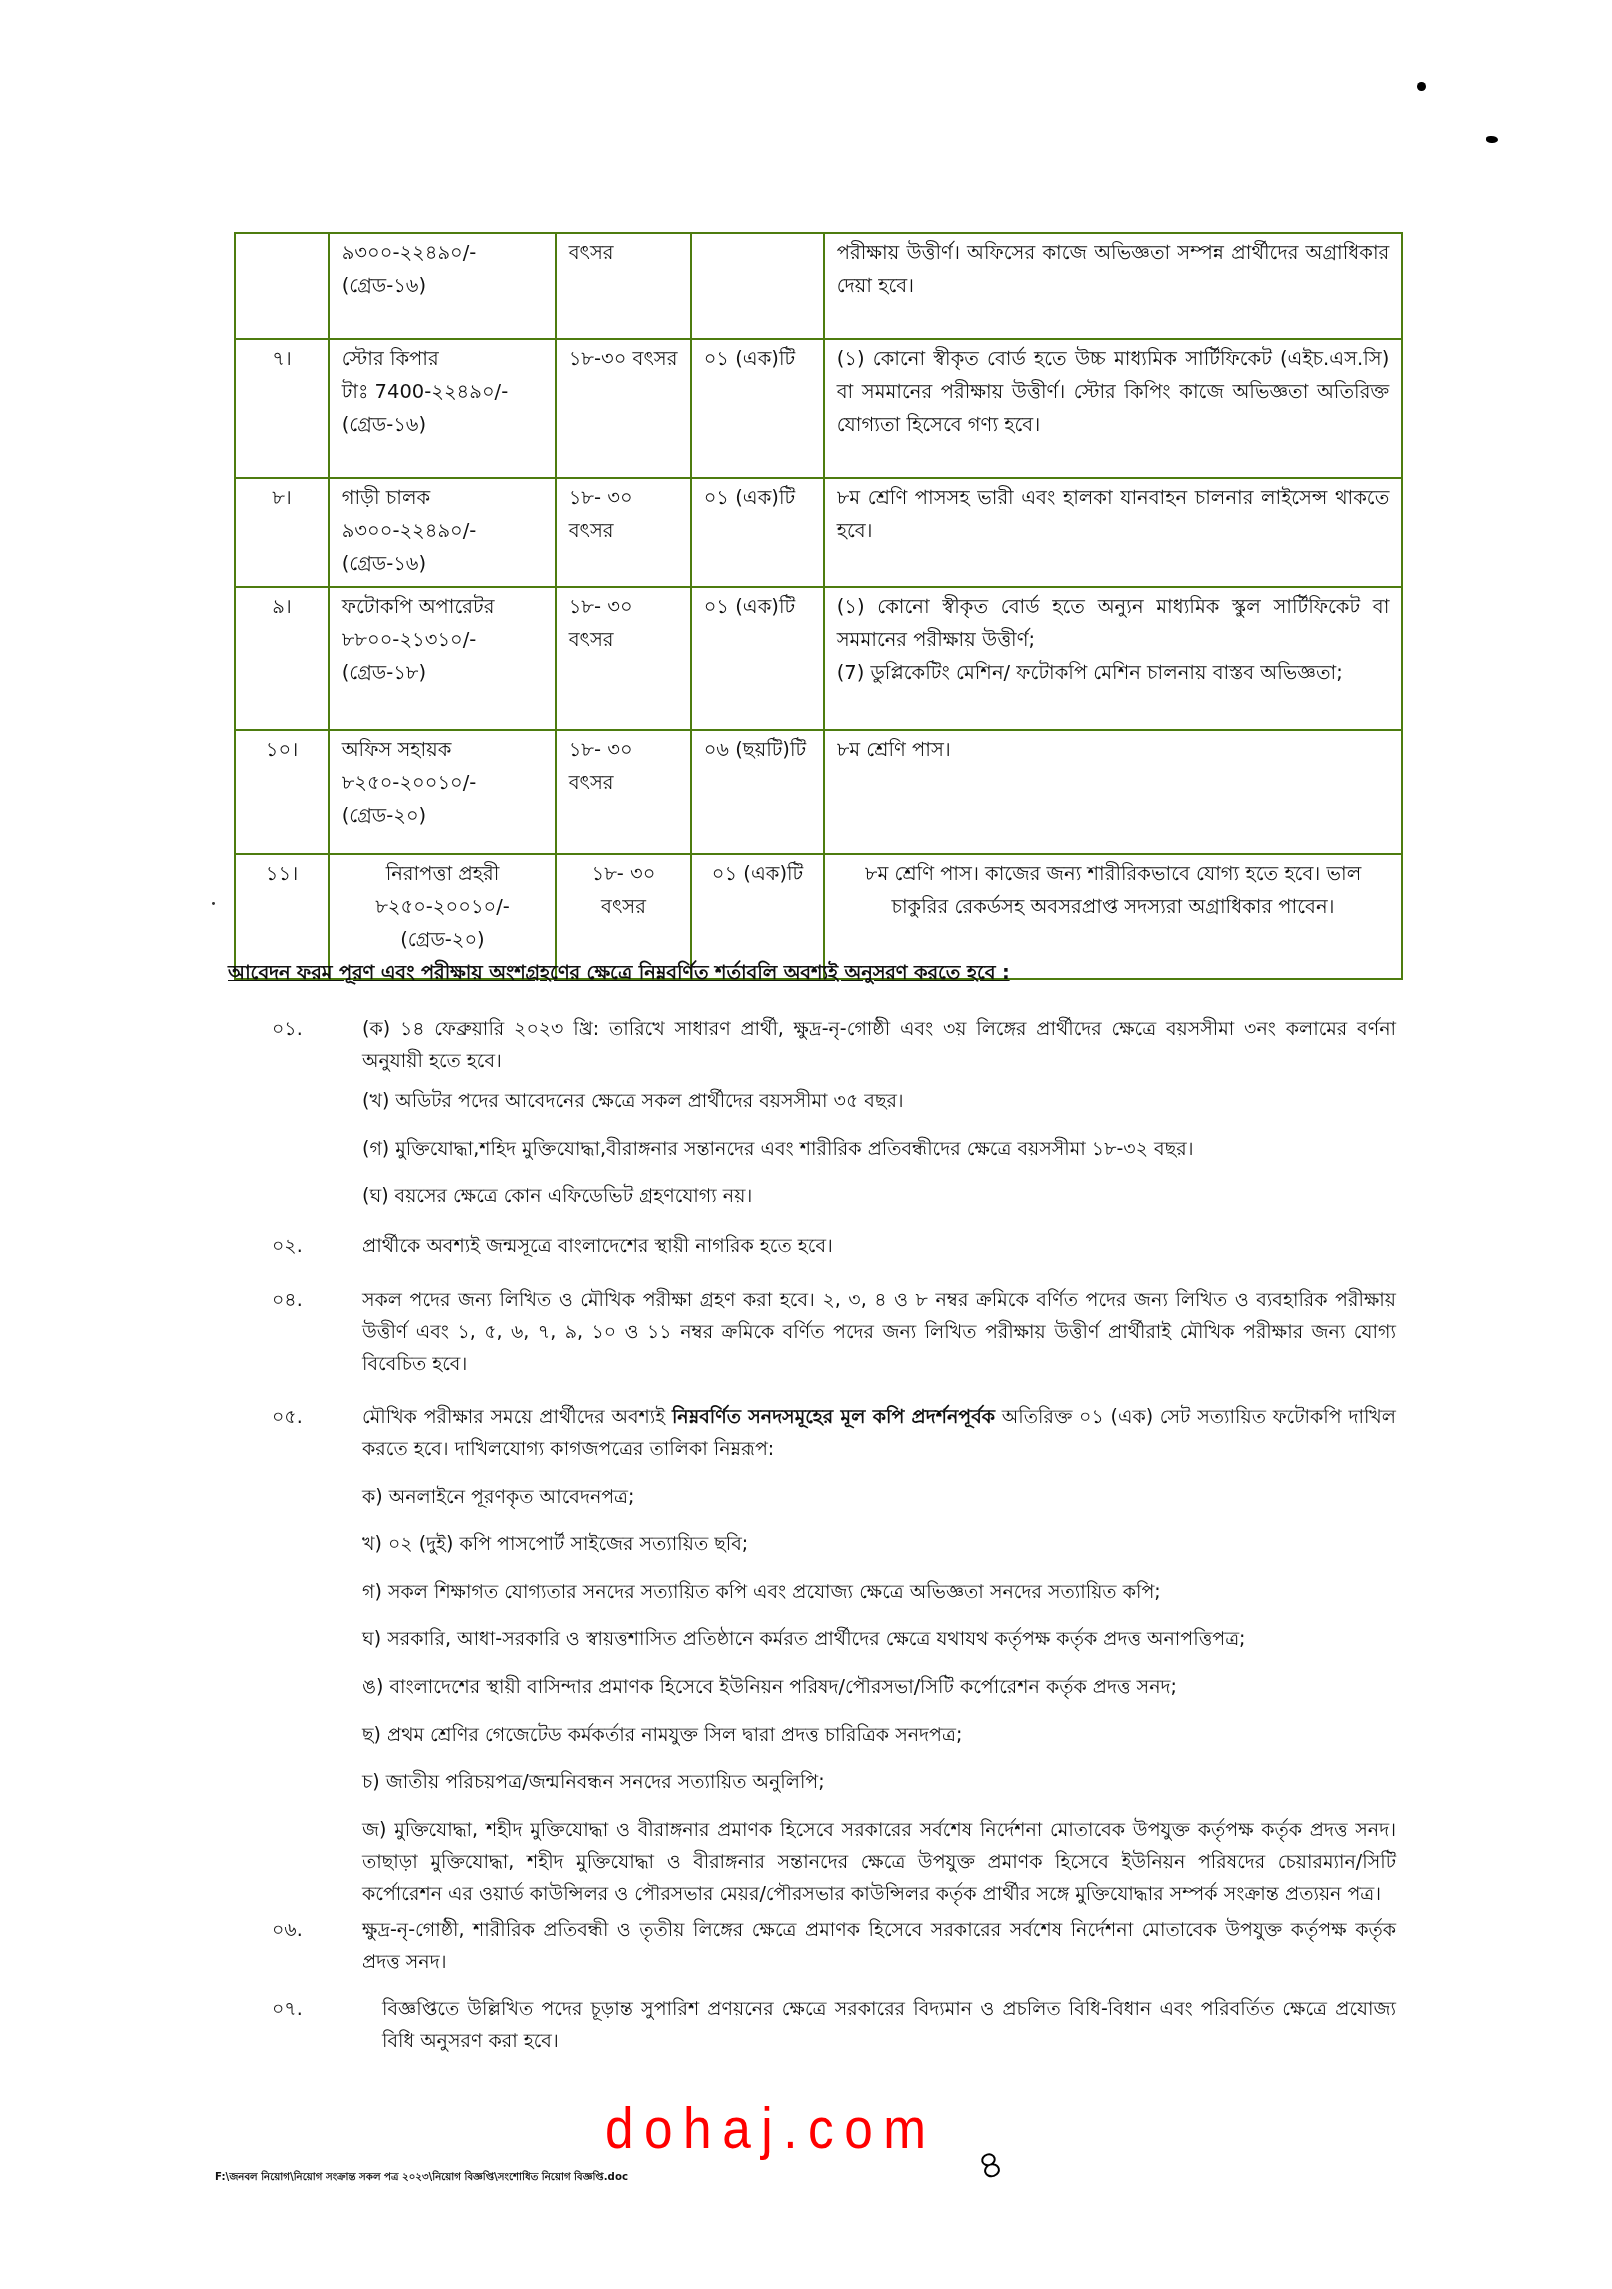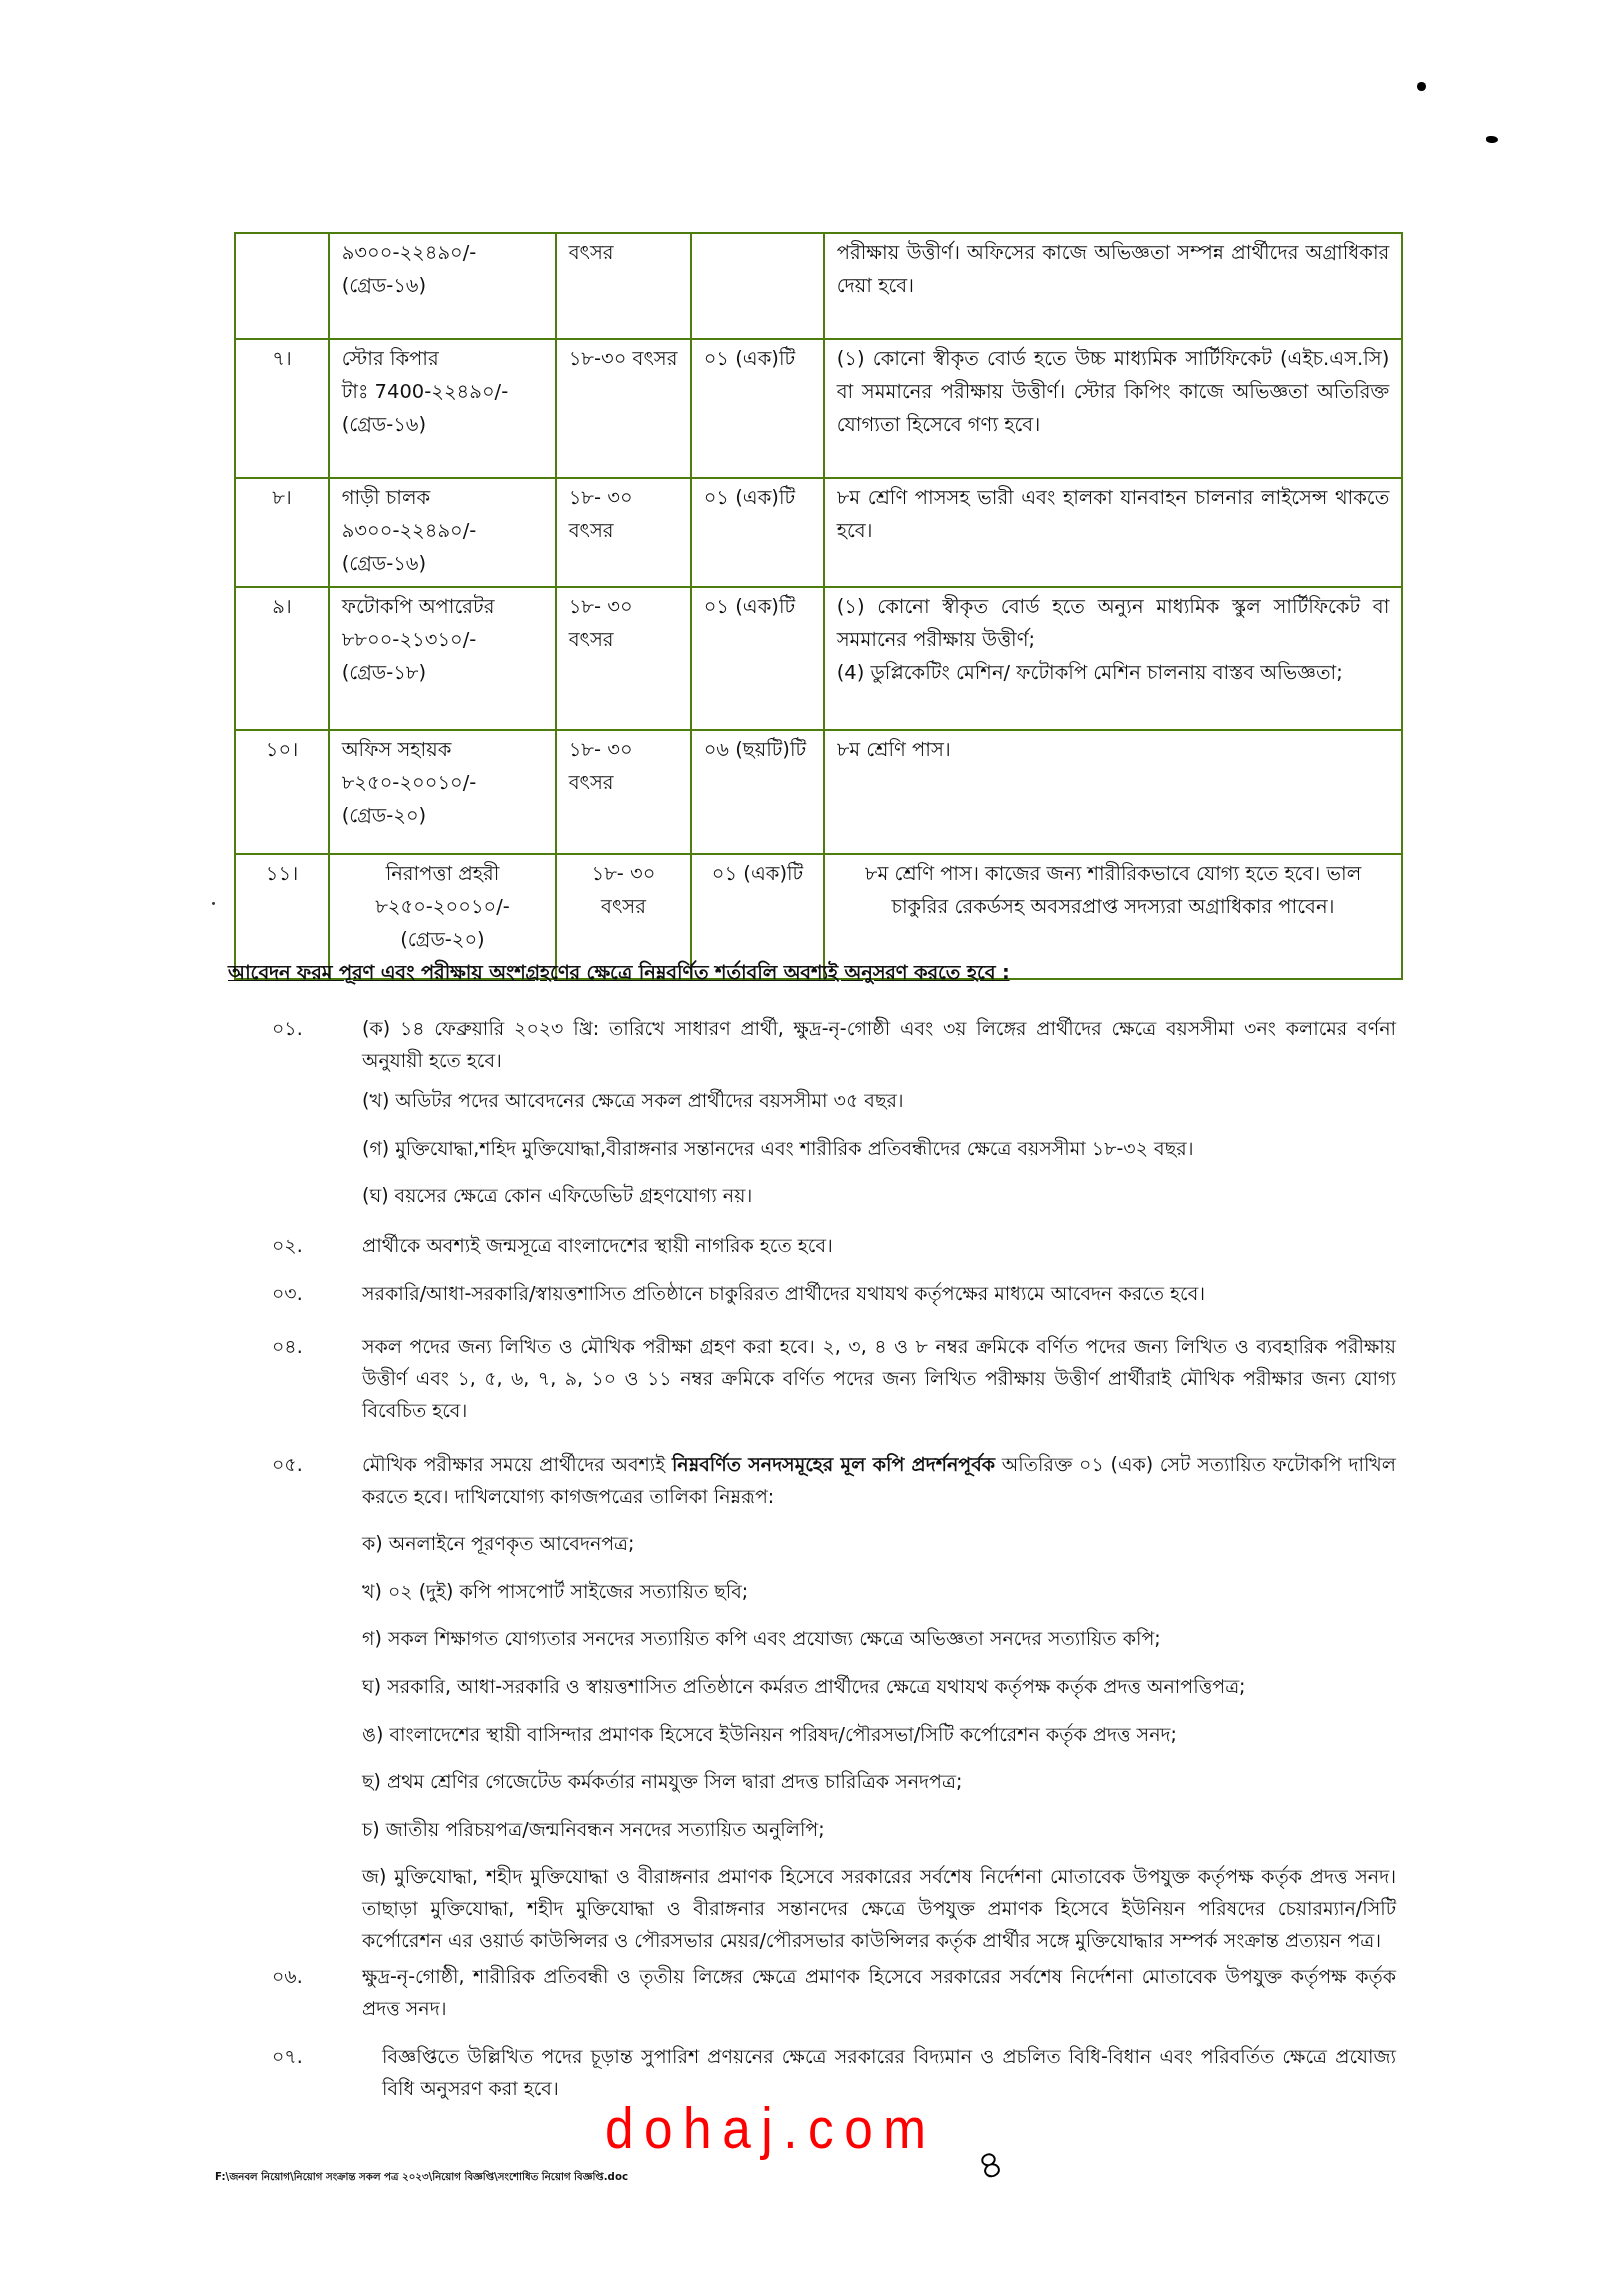--- a/index.html
+++ b/index.html
@@ -130,21 +130,21 @@
       <td class="sl">৯।</td>
       <td>
         <span class="ln">ফটোকপি অপারেটর</span>
         <span class="ln">৮৮০০-২১৩১০/-</span>
         <span class="ln">(গ্রেড-১৮)</span>
       </td>
       <td>১৮- ৩০ বৎসর</td>
       <td>০১ (এক)টি</td>
       <td class="qual">
         <span class="ln">(১) কোনো স্বীকৃত বোর্ড হতে অন্যুন মাধ্যমিক স্কুল সার্টিফিকেট বা সমমানের পরীক্ষায় উত্তীর্ণ;</span>
-        <span class="ln">(4) ডুপ্লিকেটিং মেশিন/ ফটোকপি মেশিন চালনায় বাস্তব অভিজ্ঞতা;</span>
+        <span class="ln">(7) ডুপ্লিকেটিং মেশিন/ ফটোকপি মেশিন চালনায় বাস্তব অভিজ্ঞতা;</span>
       </td>
     </tr>
     <tr class="r10">
       <td class="sl">১০।</td>
       <td>
         <span class="ln">অফিস সহায়ক</span>
         <span class="ln">৮২৫০-২০০১০/-</span>
         <span class="ln">(গ্রেড-২০)</span>
       </td>
       <td>১৮- ৩০ বৎসর</td>
@@ -178,26 +178,20 @@
     </div>
   </div>
 
   <div class="cond" id="c2">
     <div class="num">০২.</div>
     <div class="body">
         <p>প্রার্থীকে অবশ্যই জন্মসূত্রে বাংলাদেশের স্থায়ী নাগরিক হতে হবে।</p>
       </div>
   </div>
 
-  <div class="cond" id="c3">
-    <div class="num">০৩.</div>
-    <div class="body">
-        <p>সরকারি/আধা-সরকারি/স্বায়ত্তশাসিত প্রতিষ্ঠানে চাকুরিরত প্রার্থীদের যথাযথ কর্তৃপক্ষের মাধ্যমে আবেদন করতে হবে।</p>
-      </div>
-  </div>
 
   <div class="cond" id="c4">
     <div class="num">০৪.</div>
     <div class="body">
         <p>সকল পদের জন্য লিখিত ও মৌখিক পরীক্ষা গ্রহণ করা হবে। ২, ৩, ৪ ও ৮ নম্বর ক্রমিকে বর্ণিত পদের জন্য লিখিত ও ব্যবহারিক পরীক্ষায় উত্তীর্ণ এবং ১, ৫, ৬, ৭, ৯, ১০ ও ১১  নম্বর ক্রমিকে বর্ণিত পদের জন্য লিখিত পরীক্ষায় উত্তীর্ণ প্রার্থীরাই মৌখিক পরীক্ষার জন্য যোগ্য বিবেচিত হবে।</p>
       </div>
   </div>
 
   <div class="cond" id="c5">
     <div class="num">০৫.</div>

